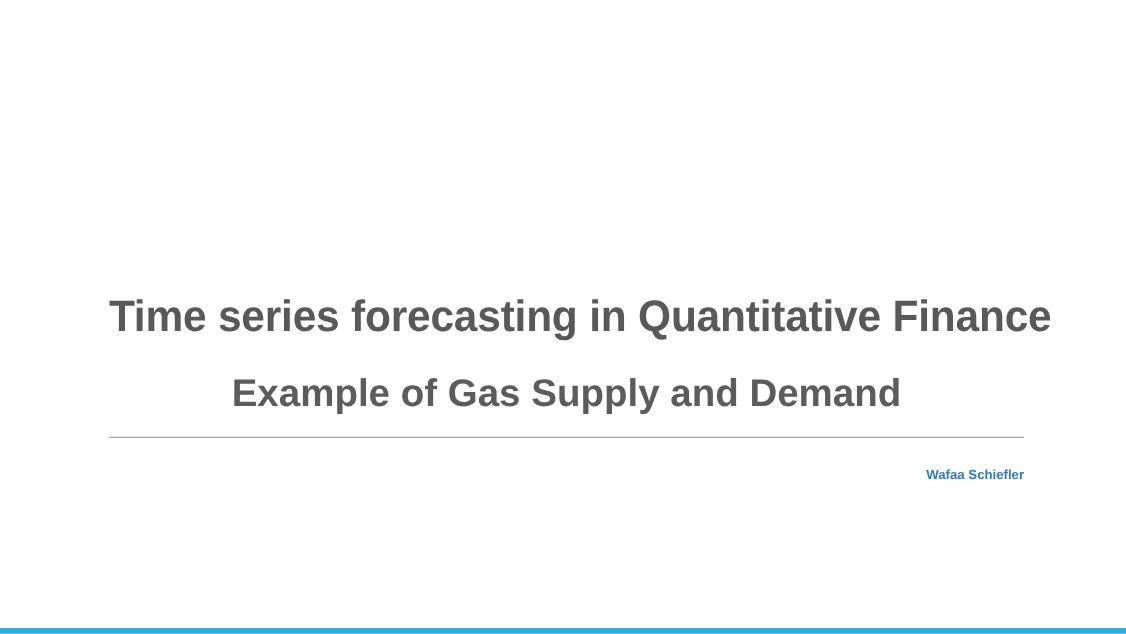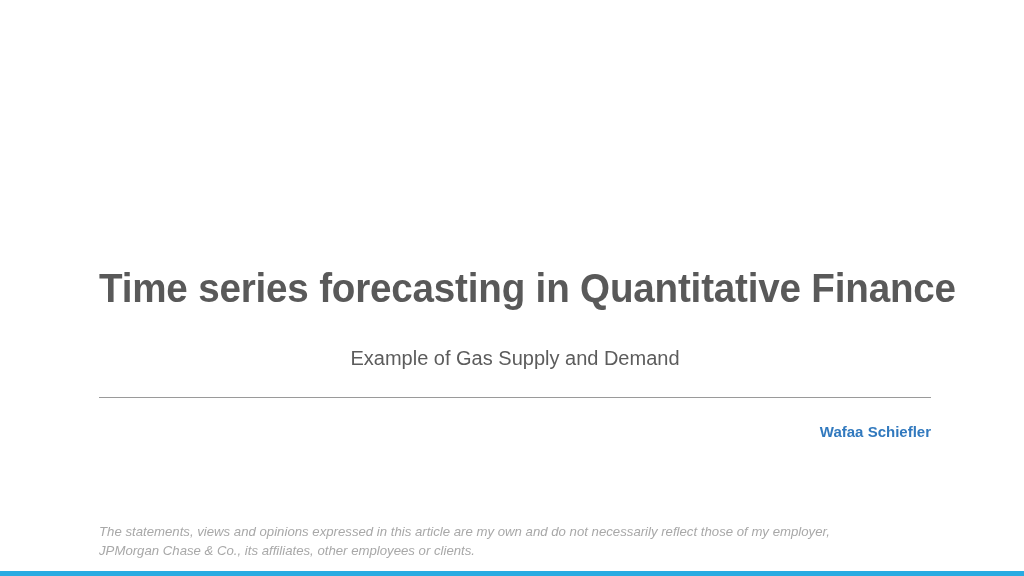--- a/index.html
+++ b/index.html
@@ -34,22 +34,22 @@
     transform: scaleX(0.965);
     transform-origin: left center;
   }
 
   .subtitle {
     position: absolute;
     left: 99px;
     top: 303px;
     width: 832px;
     text-align: center;
-    font-size: 20px;
-    font-weight: normal;
+    font-size: 35px;
+    font-weight: bold;
     color: #5c5c5c;
     line-height: 40px;
   }
 
   
   .divider {
     position: absolute;
     left: 99px;
     top: 362px;
     width: 832px;
@@ -58,21 +58,21 @@
   }
 
   
   .byline {
     position: absolute;
     left: 99px;
     top: 381px;
     width: 832px;
     text-align: right;
     color: #3179be;
-    font-size: 15px;
+    font-size: 12px;
     font-weight: bold;
     line-height: 31px;
   }
   .byline .line {
     display: block;
   }
 
   
   .disclaimer {
     position: absolute;
@@ -129,21 +129,20 @@
   <div class="title">Time series forecasting in Quantitative Finance</div>
 
   <div class="subtitle">Example of Gas Supply and Demand</div>
 
   <div class="divider"></div>
 
   <div class="byline">
     <span class="line">Wafaa Schiefler</span>
   </div>
 
-  <div class="disclaimer">The statements, views and opinions expressed in this article are my own and do not necessarily reflect those of my employer, JPMorgan Chase &amp; Co., its affiliates, other employees or clients.</div>
 
   <div class="footer">
     <div class="footer-accent"></div>
     <div class="footer-bar">
       <div class="page-number">1</div>
     </div>
   </div>
 
 </div>
 

